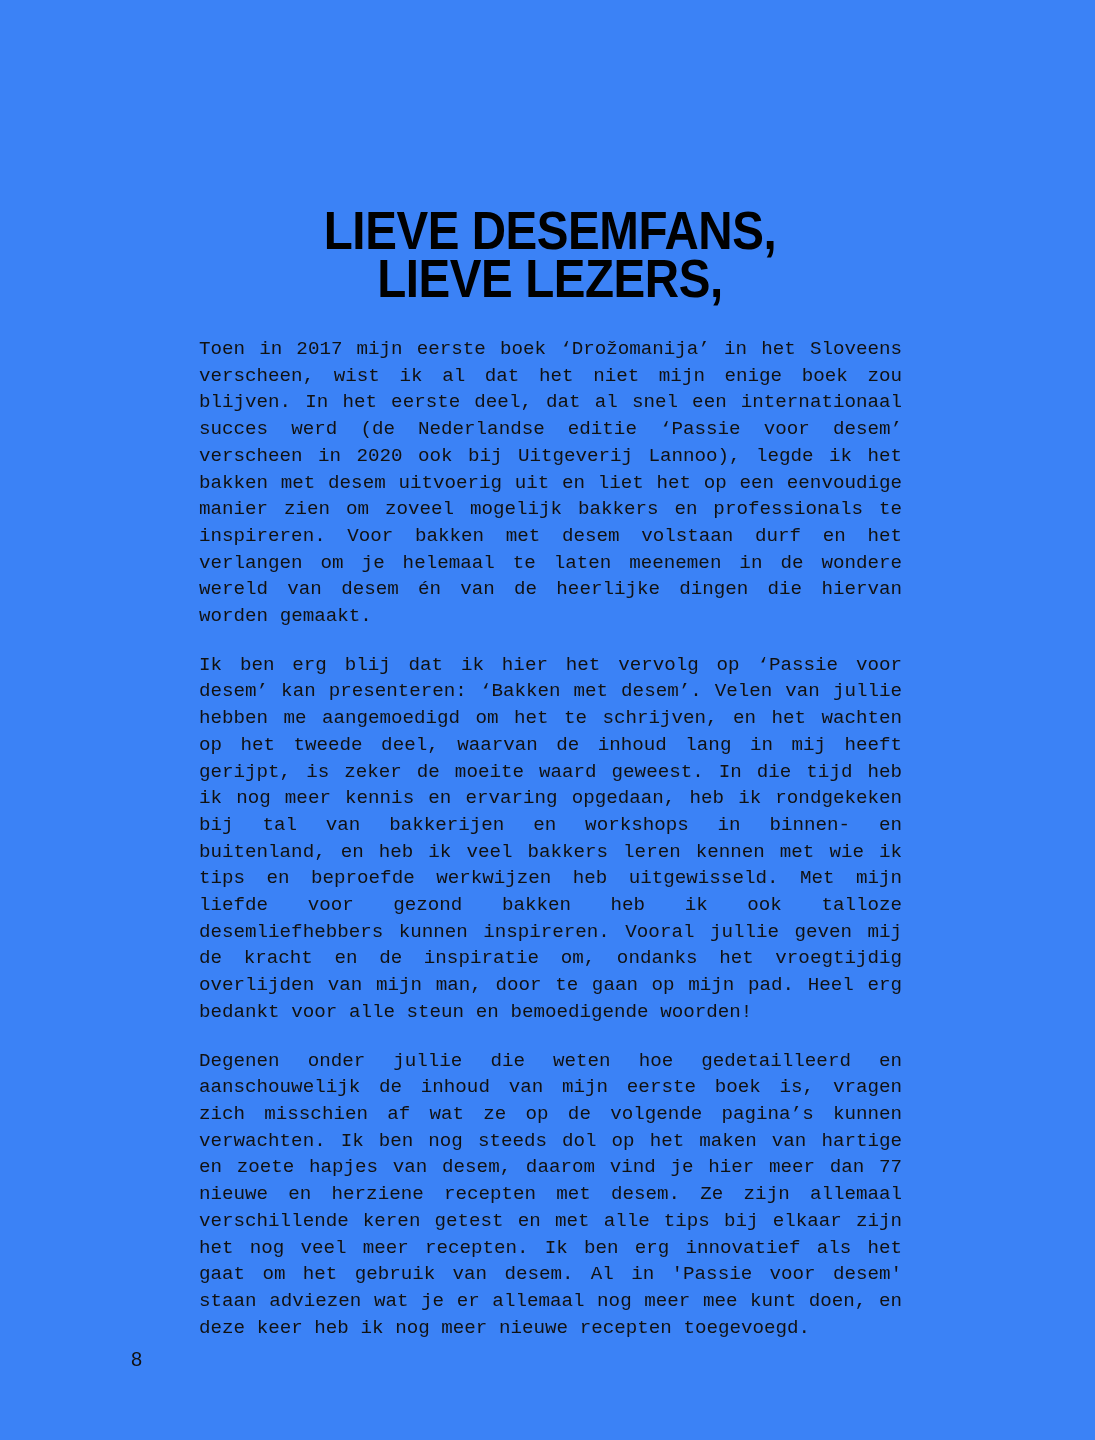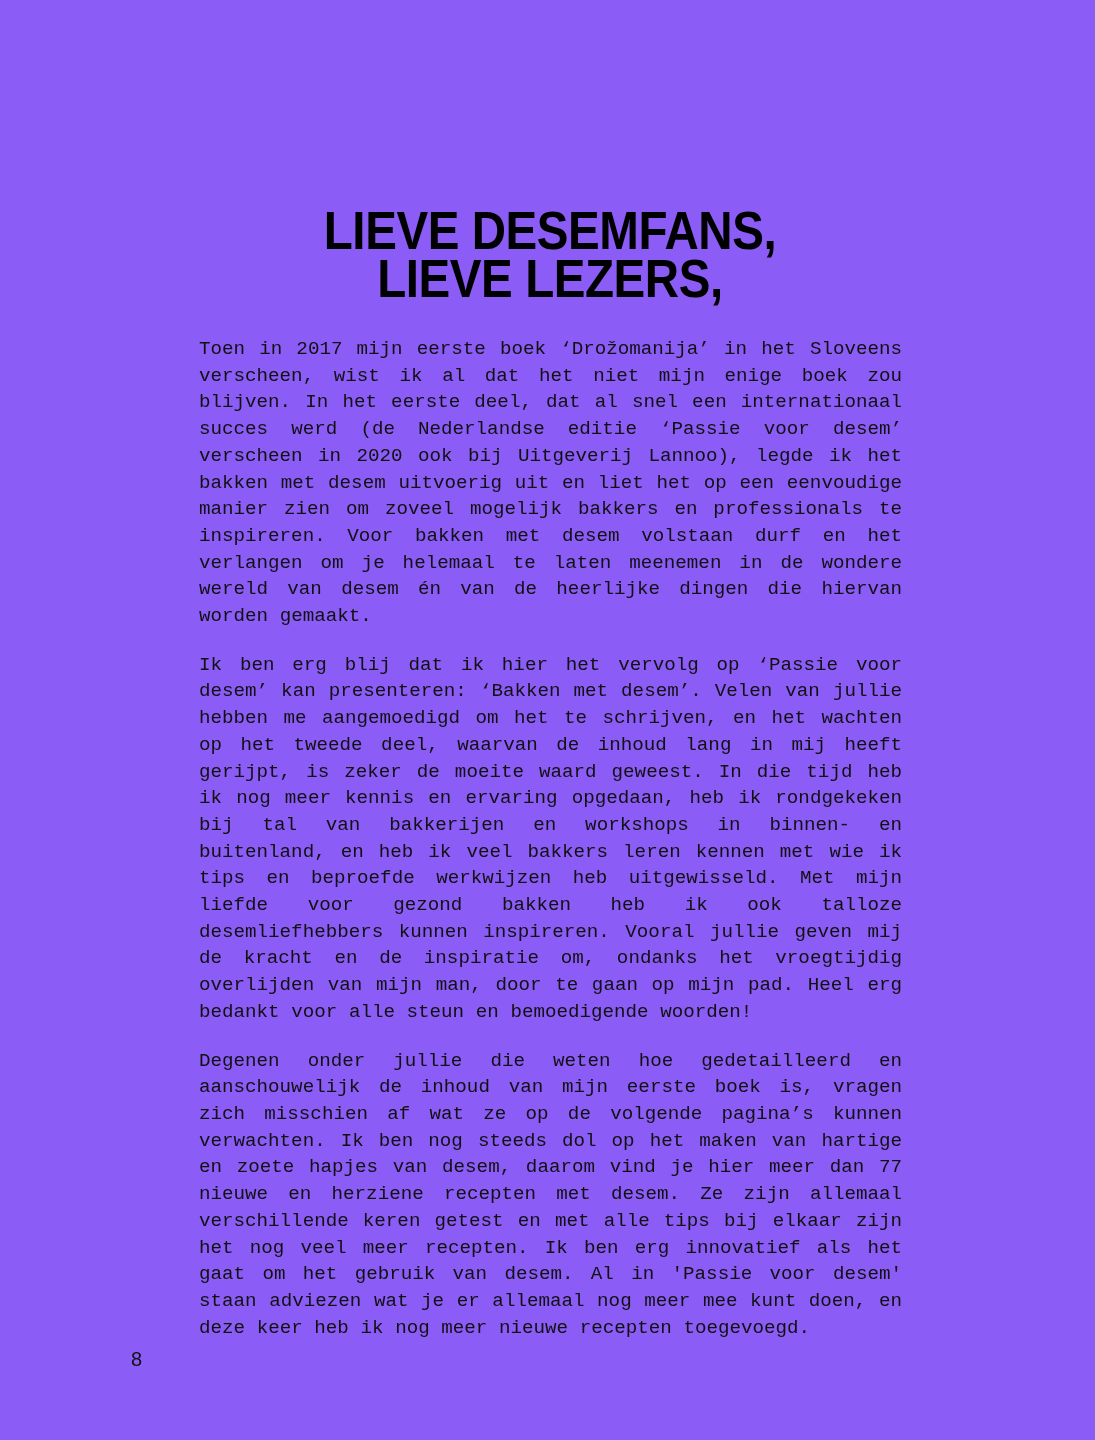--- a/index.html
+++ b/index.html
@@ -6,21 +6,21 @@
   html, body {
     margin: 0;
     padding: 0;
     background: #ffffff;
   }
 
   .page {
     position: relative;
     width: 1095px;
     height: 1440px;
-    background: #8b5cf6;
+    background: #3b82f6;
     overflow: hidden;
     box-sizing: border-box;
     font-family: "Liberation Sans", "DejaVu Sans", sans-serif;
     color: #0a0a0a;
     -webkit-font-smoothing: antialiased;
   }
 
   
   .title-block {
     position: absolute;

